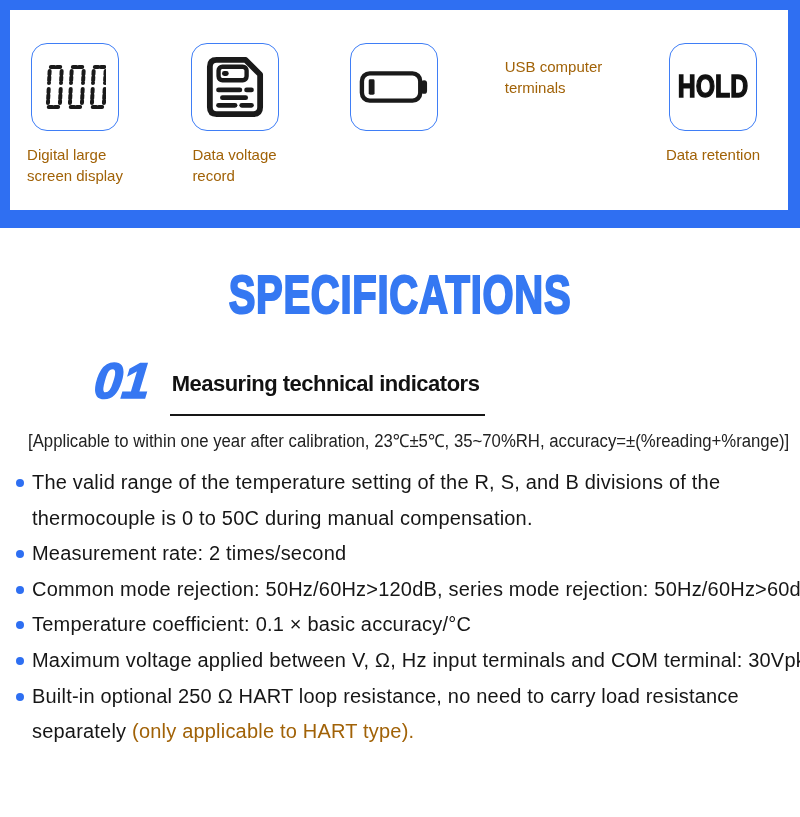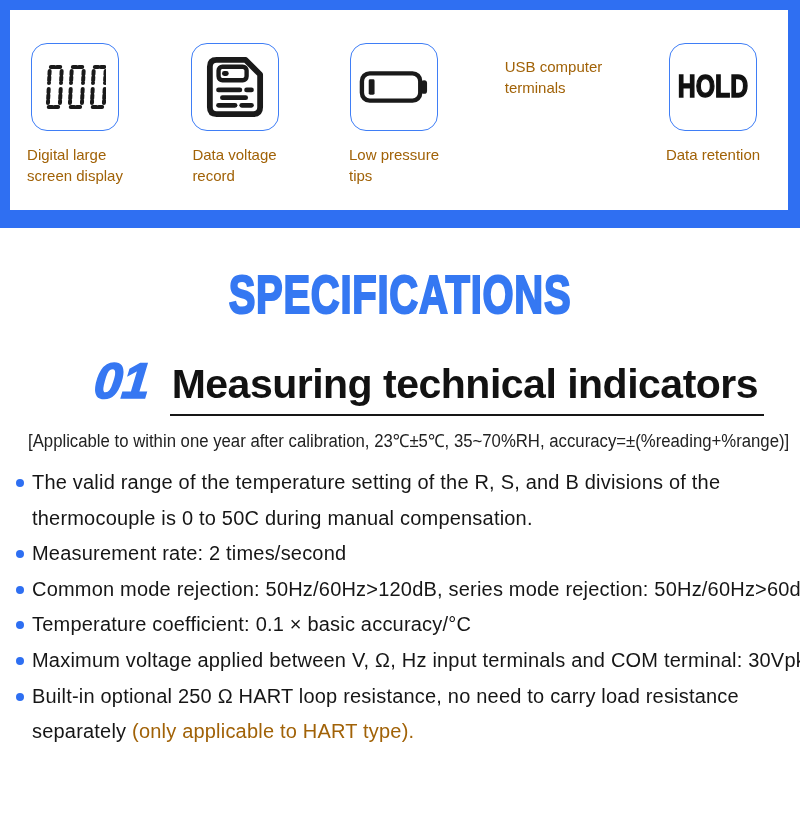--- a/index.html
+++ b/index.html
@@ -22,21 +22,21 @@
 
   
   .spec-title { margin-top:40px; text-align:center; font-size:54px; line-height:52px;
                 font-weight:700; color:#3578F2; -webkit-text-stroke:2.2px #3578F2;
                 letter-spacing:1px; transform:scaleX(0.74); white-space:nowrap; }
   .sec-head { display:flex; align-items:flex-end; margin:36px 0 0 94px; }
   .sec-num  { font-size:50px; line-height:50px; font-style:italic; font-weight:700;
               color:#3677F2; -webkit-text-stroke:1.6px #3677F2;
               transform:skewX(-6deg); margin-right:20px; padding-bottom:10px; }
   .sec-sub-wrap { border-bottom:2.5px solid #161616; padding:0 6px 9px 2px; }
-  .sec-sub  { font-size:41px; line-height:42px; font-weight:700; letter-spacing:-0.5px;
+  .sec-sub  { font-size:22px; line-height:42px; font-weight:700; letter-spacing:-0.5px;
               color:#121212; white-space:nowrap; }
   .note { margin-top:13px; text-align:center; font-size:18px; line-height:24px; color:#222;
           transform:scaleX(0.93); white-space:nowrap; }
 
   
   .spec-list { margin-top:12px; }
   .spec-item { position:relative; padding-left:32px; }
   .spec-line { font-size:20px; line-height:35.6px; letter-spacing:0.2px; color:#161616;
                white-space:nowrap; }
   .bullet { position:absolute; left:16px; top:14px; width:8px; height:8px;
@@ -106,24 +106,20 @@
     <div class="feature">
       <div class="icon-box">
         <span>
           <svg width="70" height="40" viewBox="0 0 72 40" fill="none">
             <rect x="3" y="6" width="60" height="28" rx="8" stroke="#1a1a1a" stroke-width="4.5"></rect>
             <rect x="64" y="13" width="6" height="14" rx="3" fill="#1a1a1a"></rect>
             <rect x="10" y="12" width="6" height="16" rx="1.5" fill="#1a1a1a"></rect>
           </svg>
         </span>
       </div>
-      <div class="feature-label">
-        <div>Low pressure</div>
-        <div>tips</div>
-      </div>
     </div>
 
     <div class="feature">
       <div class="feature-label">
         <div>USB computer</div>
         <div>terminals</div>
       </div>
     </div>
 
 

